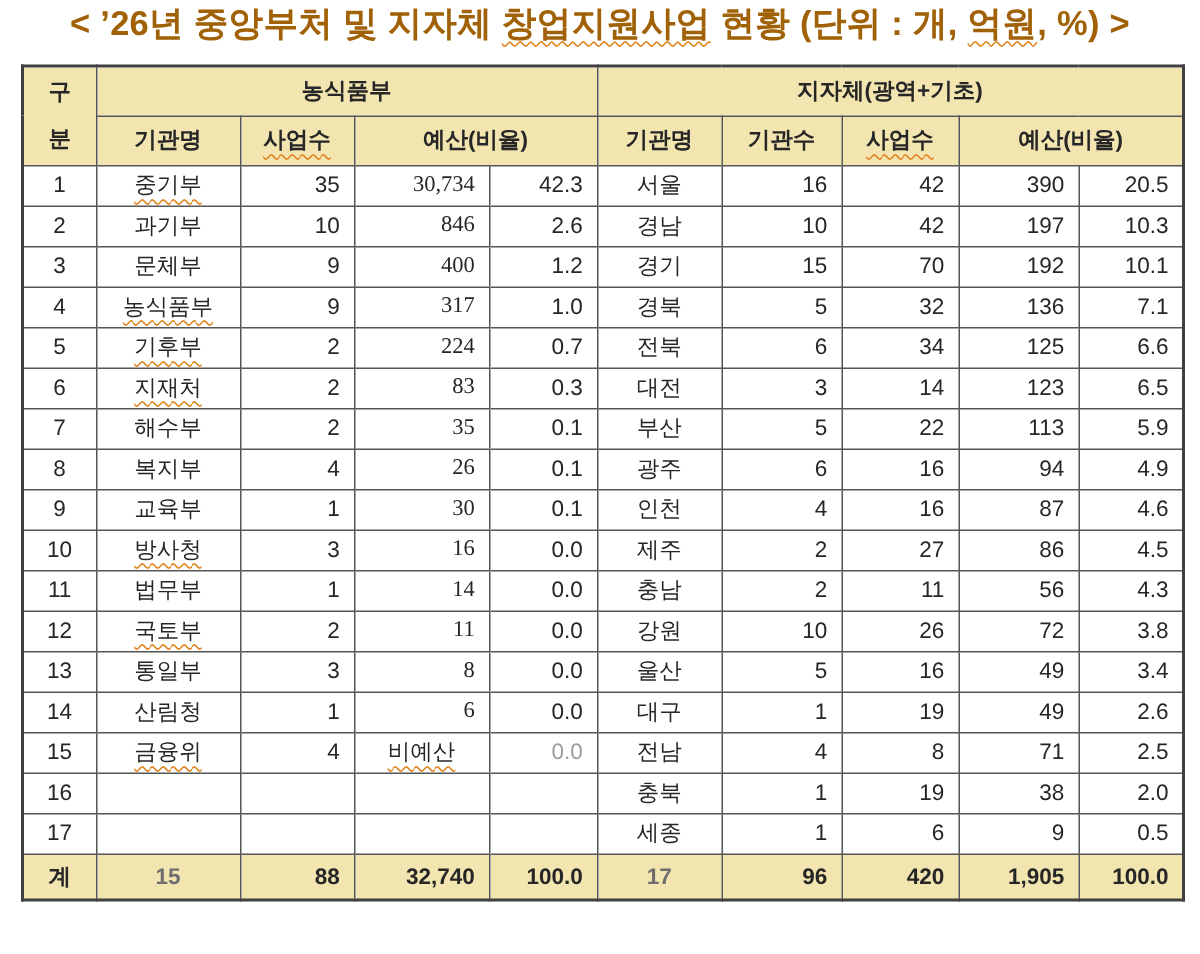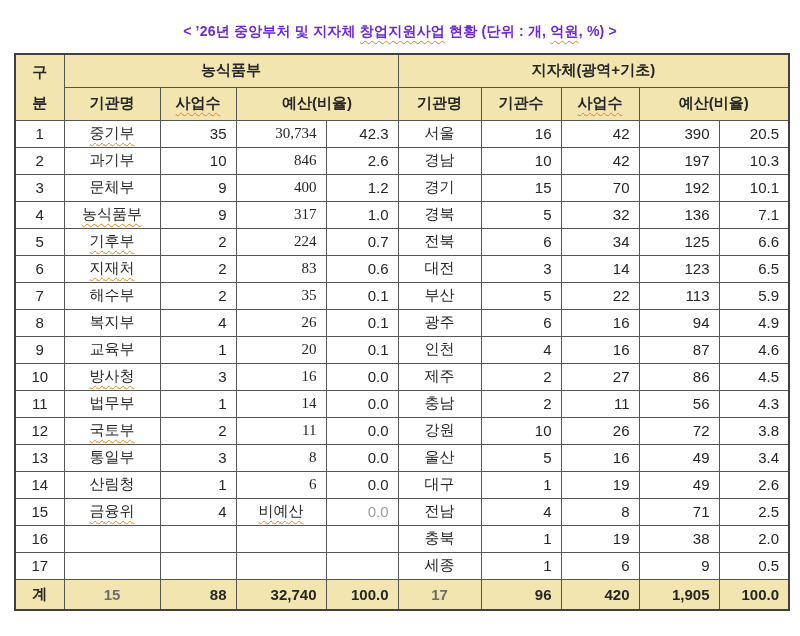--- a/index.html
+++ b/index.html
@@ -1,19 +1,19 @@
 <!DOCTYPE html>
 <html style="--hdr-bg: #F2E5B0;"><head>
 <meta charset="utf-8">
 <style>
   * { box-sizing: border-box; margin: 0; padding: 0; }
   html, body { width: 800px; height: 636px; background: #ffffff;
     font-family: "Liberation Sans", "DejaVu Sans", sans-serif; color: #262626; }
-  .title { text-align: center; font-weight: bold; font-size: 14px;
-    margin-top: 23px; color: #6d28d9; letter-spacing: 0.2px; }
+  .title { text-align: center; font-weight: bold; font-size: 23px;
+    margin-top: 0; color: #a16207; letter-spacing: 0.2px; }
   table { border-collapse: collapse; table-layout: fixed; width: 774px;
     margin: 12px 0 0 14px; border: 2px solid #404040; font-size: 15px; }
   th, td { border: 1px solid #555; overflow: hidden; white-space: nowrap; }
   thead th { background: var(--hdr-bg); font-weight: bold; height: 33px; text-align: center; }
   tbody td { height: 27px; }
   tfoot td { background: var(--hdr-bg); font-weight: bold; height: 31px; }
   .c { text-align: center; }
   .r { text-align: right; padding-right: 9px; }
   .dot { border-right-style: dotted; border-right-color: #8a8a8a; font-family: Liberation Serif, serif; }
   .gray { color: #9e9e9e; }
@@ -121,21 +121,21 @@
         <td class="r">6</td>
         <td class="r">34</td>
         <td class="r">125</td>
         <td class="r">6.6</td>
       </tr>
       <tr>
         <td class="c">6</td>
         <td class="c"><span class="sp">지재처</span></td>
         <td class="r">2</td>
         <td class="r dot">83</td>
-        <td class="r">0.6</td>
+        <td class="r">0.3</td>
         <td class="c">대전</td>
         <td class="r">3</td>
         <td class="r">14</td>
         <td class="r">123</td>
         <td class="r">6.5</td>
       </tr>
       <tr>
         <td class="c">7</td>
         <td class="c">해수부</td>
         <td class="r">2</td>
@@ -156,21 +156,21 @@
         <td class="c">광주</td>
         <td class="r">6</td>
         <td class="r">16</td>
         <td class="r">94</td>
         <td class="r">4.9</td>
       </tr>
       <tr>
         <td class="c">9</td>
         <td class="c">교육부</td>
         <td class="r">1</td>
-        <td class="r dot">20</td>
+        <td class="r dot">30</td>
         <td class="r">0.1</td>
         <td class="c">인천</td>
         <td class="r">4</td>
         <td class="r">16</td>
         <td class="r">87</td>
         <td class="r">4.6</td>
       </tr>
       <tr>
         <td class="c">10</td>
         <td class="c"><span class="sp">방사청</span></td>

